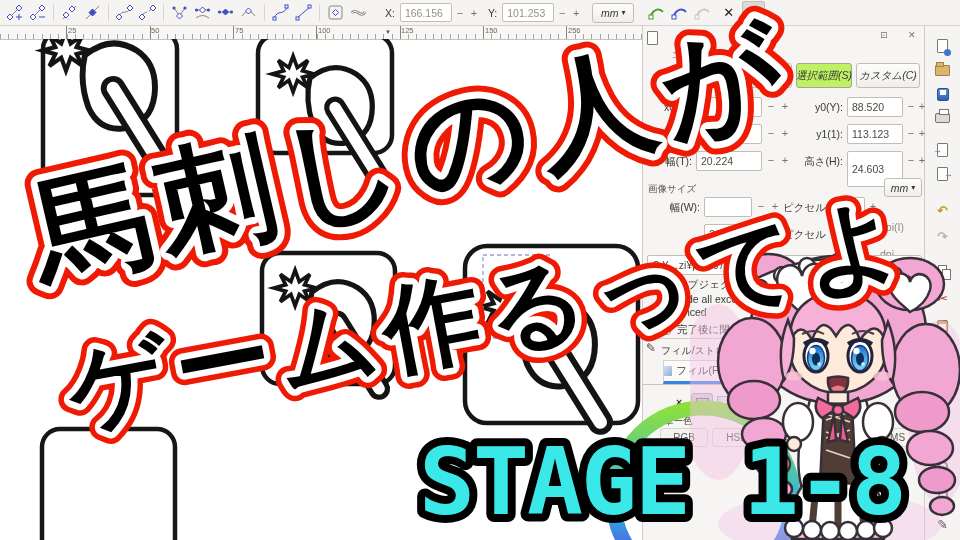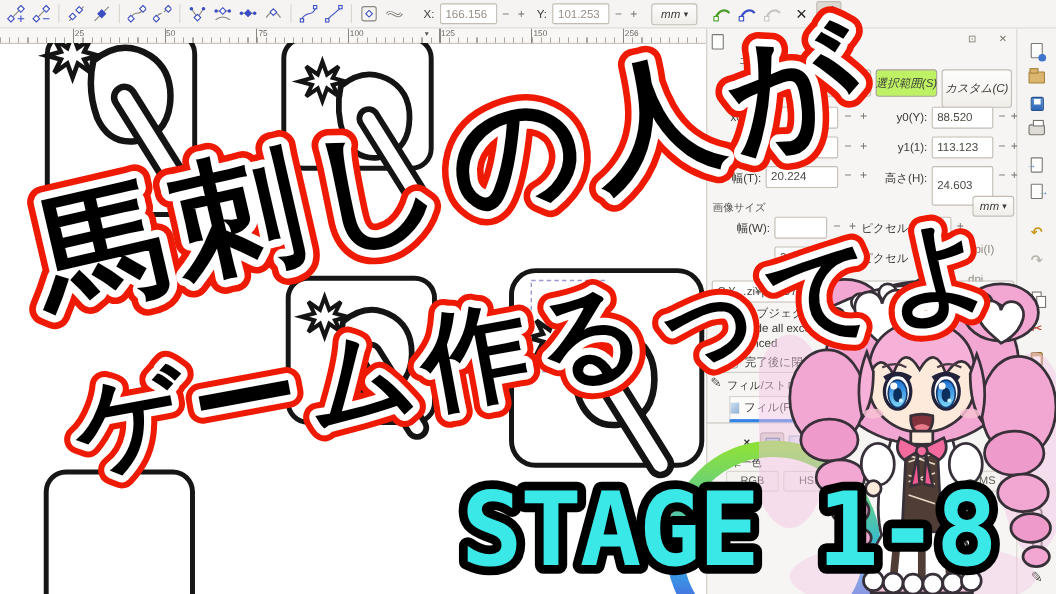--- a/index.html
+++ b/index.html
@@ -240,21 +240,21 @@
 
   <div class="abs" style="left:647px;top:31px">
       <div class="icp"></div>
     </div>
   <div class="abs" style="left:880px;top:30px;font-size:9px;color:#77726a">⊡</div>
   <div class="abs" style="left:908px;top:30px;font-size:9px;color:#77726a">✕</div>
 
   <div class="abs lbl small" style="left:672px;top:49px;color:#55524c">エクスポート範囲</div>
   <div class="abs btn" style="left:735px;top:63px;width:57px;height:25px">全体(D)</div>
   <div class="abs btn active" style="left:796px;top:63px;width:56px;height:25px">選択範囲(S)</div>
-  <div class="abs btn" style="left:856px;top:63px;width:64px;height:35px">カスタム(C)</div>
+  <div class="abs btn" style="left:856px;top:63px;width:64px;height:25px">カスタム(C)</div>
 
   <div class="abs lbl" style="left:646px;top:101px;width:46px;text-align:right">x0(X):</div>
   <input class="abs field" style="left: 696px; top: 97px; width: 66px; height: 20px; text-align: center;" readonly="" value="52">
   <span class="abs step" style="left:765px;top:100px">−</span>
   <span class="abs step" style="left:779px;top:100px">+</span>
   <div class="abs lbl" style="left:797px;top:101px;width:46px;text-align:right">y0(Y):</div>
   <input class="abs field" style="left: 847px; top: 97px; width: 56px; height: 20px;" readonly="" value="88.520">
   <span class="abs step" style="left:905px;top:100px">−</span>
   <span class="abs step" style="left:916px;top:100px">+</span>
 

